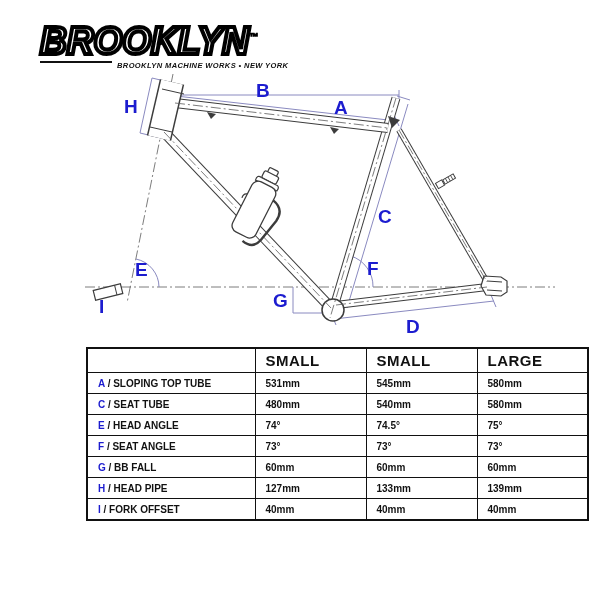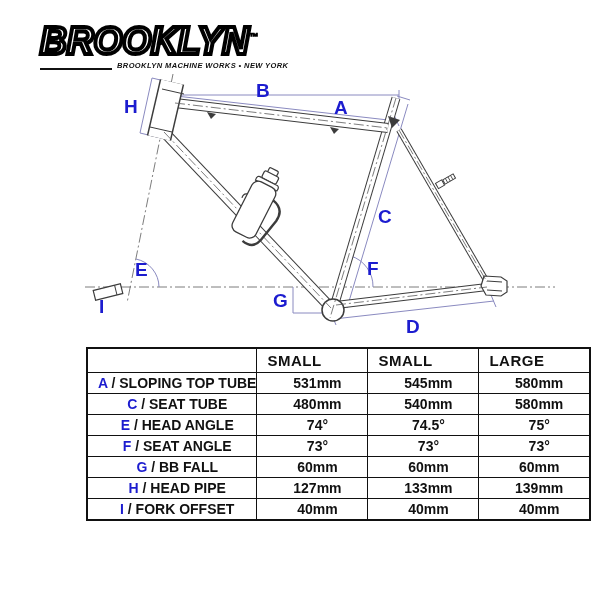--- a/index.html
+++ b/index.html
@@ -8,41 +8,41 @@
   
   .logo{position:absolute;left:40px;top:18px;width:240px;}
   .brand{
     font-family:"Liberation Sans",sans-serif;
     font-weight:bold;font-style:italic;
     font-size:37px;line-height:38px;letter-spacing:0px;
     color:#fff;-webkit-text-stroke:4px #000;
     transform:scaleY(1.05);white-space:nowrap;
   }
   .brand sup{font-size:9px;-webkit-text-stroke:1px #000;color:#000;vertical-align:super;}
-  .tagline-row{display:flex;align-items:flex-end;margin-top:1px;}
+  .tagline-row{display:flex;align-items:flex-start;margin-top:1px;}
   .tagline-rule{flex:0 0 72px;height:0;border-top:2px solid #111;margin-right:5px;}
   .tagline{font-size:7.5px;font-weight:bold;font-style:italic;color:#111;letter-spacing:.4px;white-space:nowrap;}
 
   
   .diagram{position:absolute;left:0;top:70px;width:600px;height:275px;}
   .dim{stroke:#8a8ac0;stroke-width:1;fill:none;}
   .framed{stroke:#3c3c3c;fill:none;}
   .framew{stroke:#ffffff;fill:none;}
   .cline{stroke:#5a5a5a;stroke-width:0.8;fill:none;stroke-dasharray:10 3 2 3;}
   .lab{font-family:"Liberation Sans",sans-serif;font-weight:bold;font-size:19px;fill:#1c1ccf;}
 
   
   .spec{position:absolute;left:38px;top:347px;border-collapse:collapse;table-layout:fixed;}
   .spec,
   .spec td,.spec th{border:1.5px solid #111;margin-left:48px;}
   .spec{border:2.5px solid #111;}
   .spec th,.spec td{padding:0 0 0 10px;text-align:left;vertical-align:middle;
     font-family:"Liberation Sans",sans-serif;color:#111;white-space:nowrap;overflow:hidden;}
   .spec th{height:23px;font-size:15px;font-weight:bold;letter-spacing:.5px;}
-  .spec td{height:20px;font-size:14px;font-weight:bold;text-align:center;}
+  .spec td{height:20px;font-size:10px;font-weight:bold;}
   .col-label{width:168px;}
   .col-size{width:111px;}
   .rowkey{color:#1c1ccf;}
 </style>
 </head>
 <body>
 
 <div class="logo">
   <div class="brand"><span>BROOKLYN</span><sup>™</sup></div>
   <div class="tagline-row">

